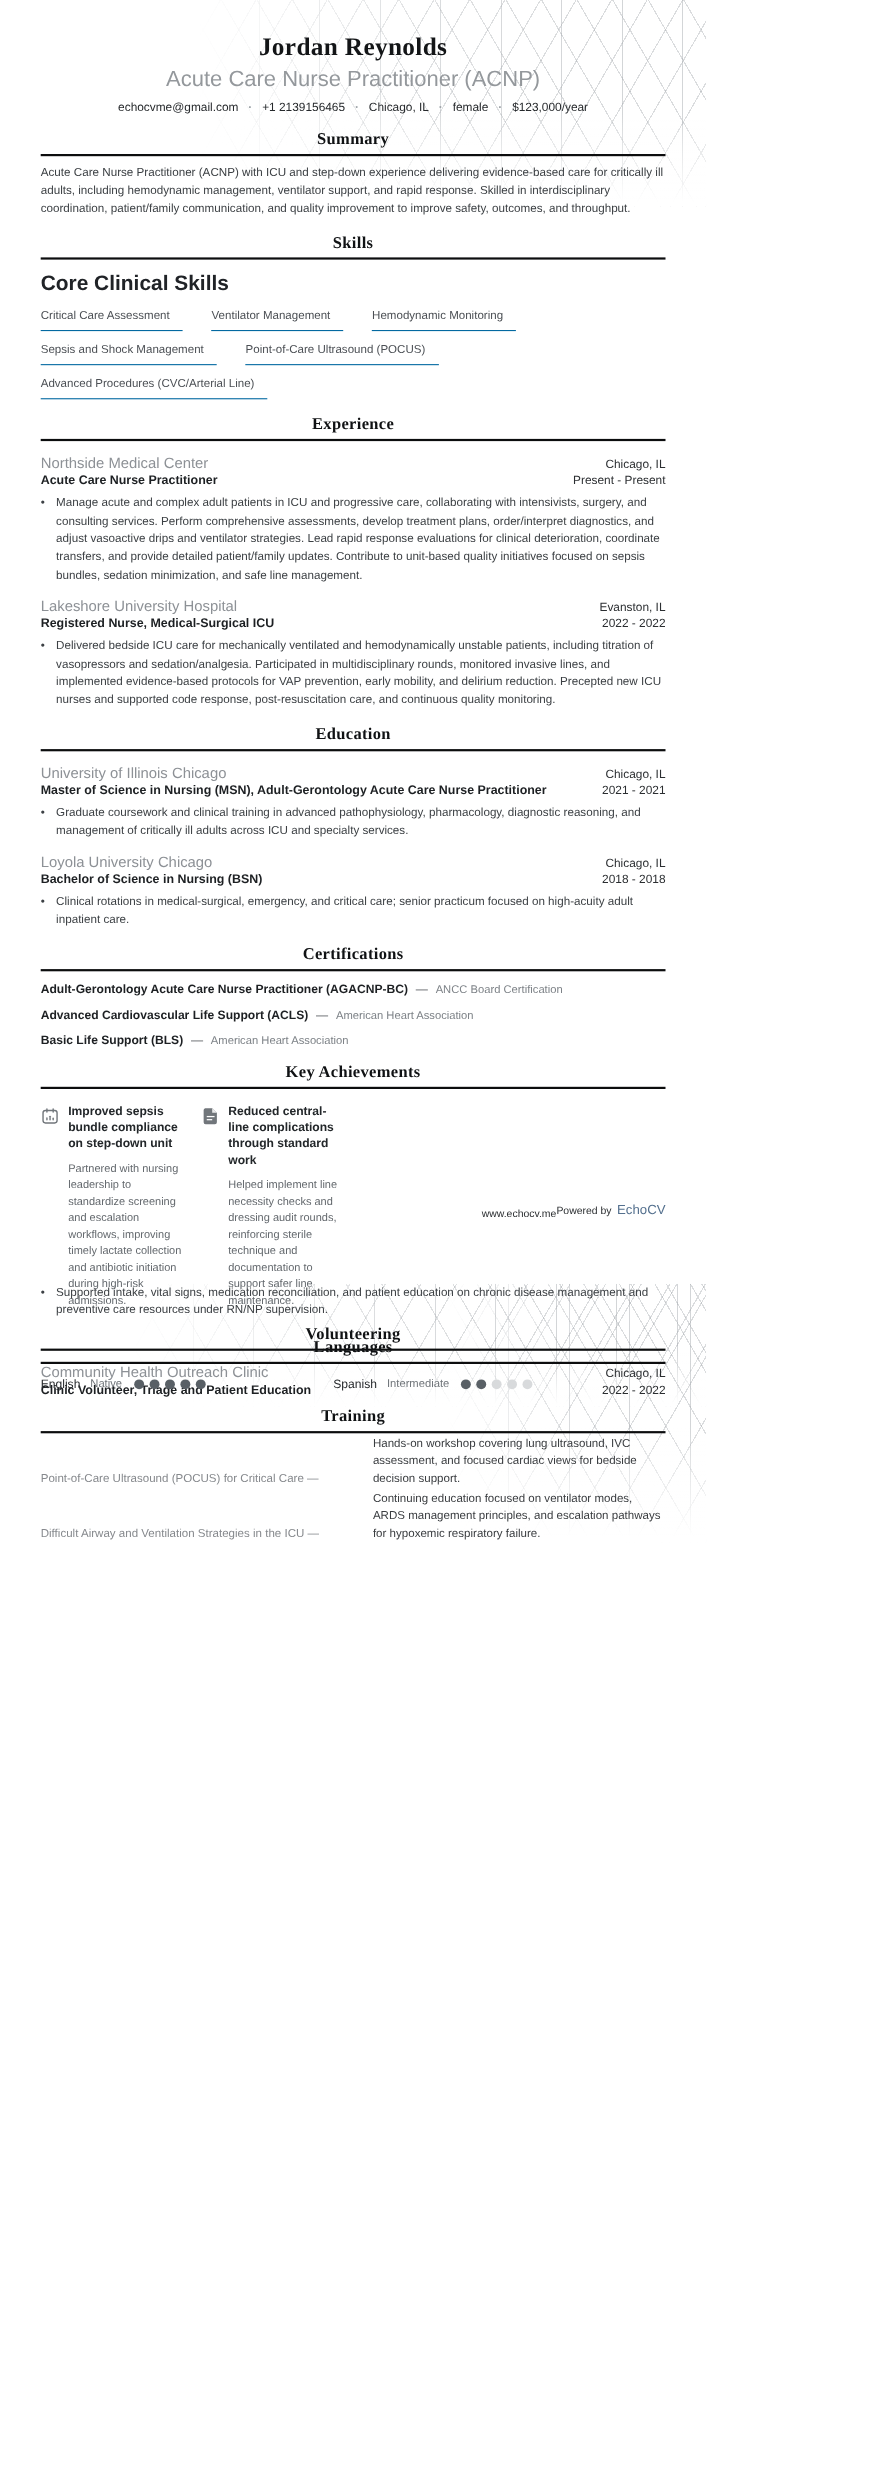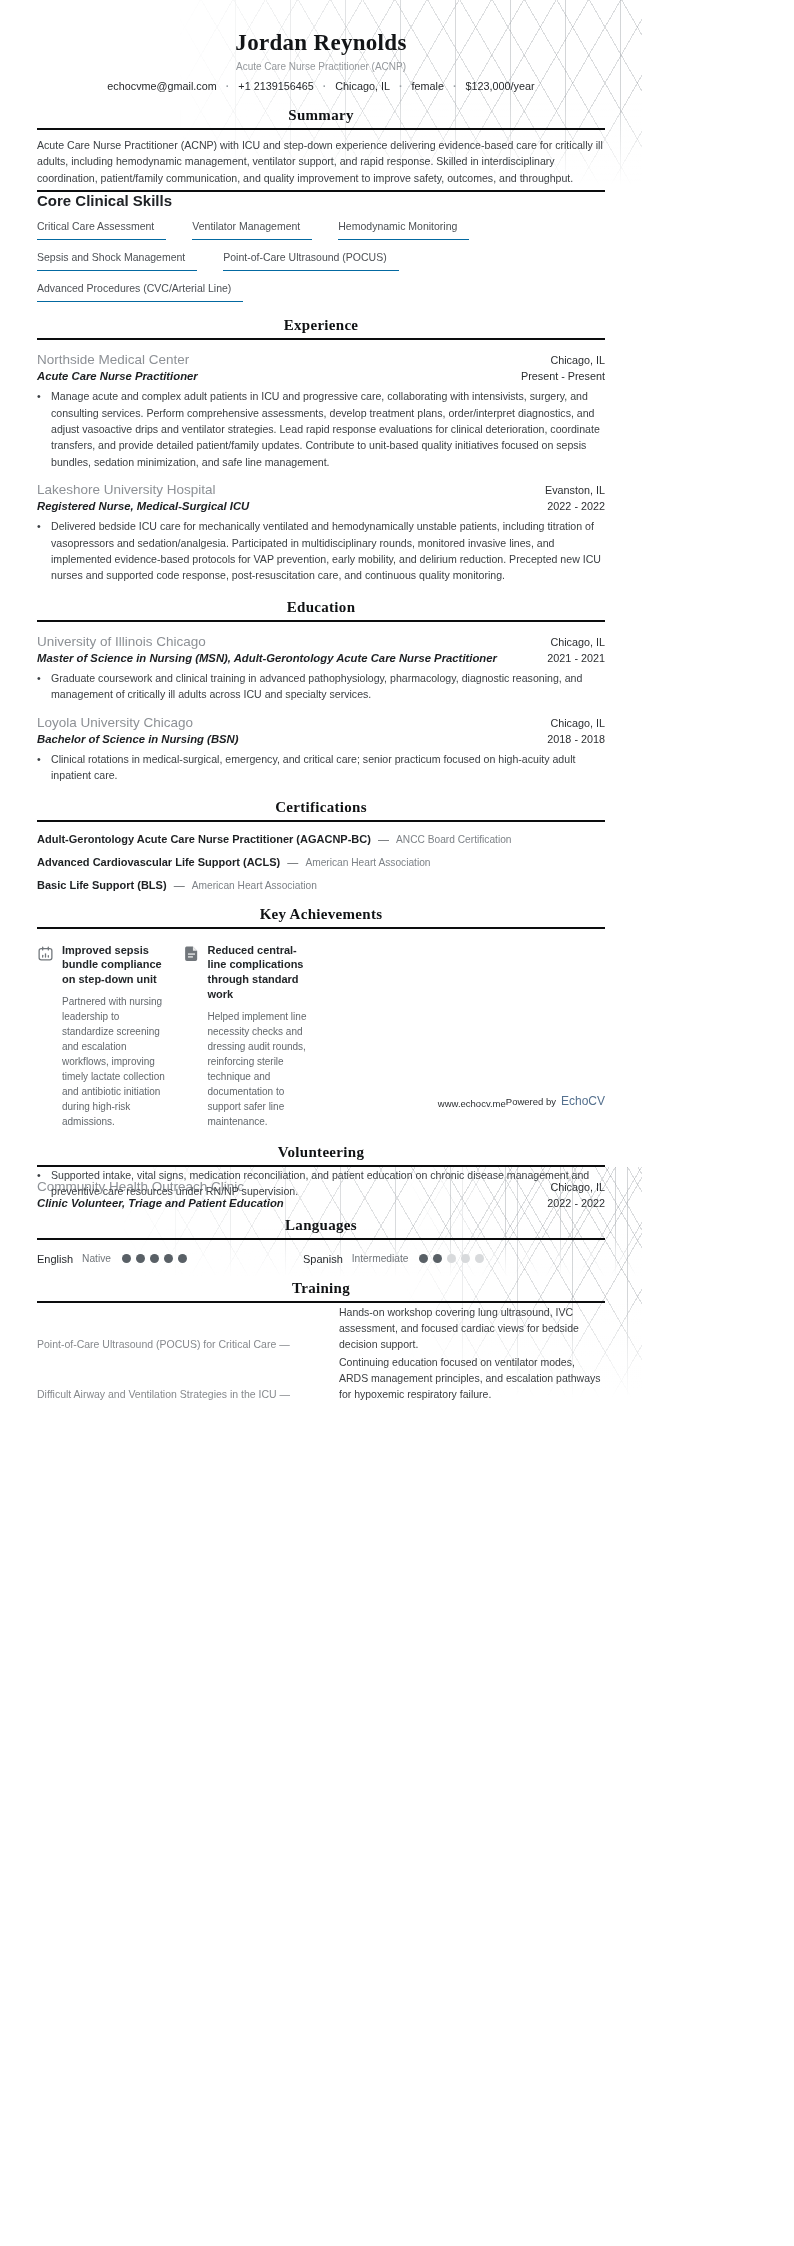--- a/index.html
+++ b/index.html
@@ -23,43 +23,43 @@
             mask-image:linear-gradient(to right, transparent 0, rgba(0,0,0,.85) 45%, #000 75%);
   }
   .geo .fadeb{position:absolute;left:0;right:0;bottom:0;height:45%;
     background:linear-gradient(to bottom, rgba(255,255,255,0), #fff 95%);}
   .content{position:relative;z-index:1;}
 
   
   .hd{text-align:center;padding-top:30px;}
   .hd .name{font-family:"Liberation Serif","DejaVu Serif",serif;font-weight:700;
     font-size:23px;color:#131517;letter-spacing:.3px;}
-  .hd .role{font-size:10px;color:#94989c;margin-top:5px;}
+  .hd .role{font-size:20px;color:#94989c;margin-top:5px;}
   .hd .contact{font-size:10.8px;color:#26292c;margin-top:8px;}
   .hd .contact .sep{color:#9aa0a5;margin:0 9px;font-weight:700;}
 
   
   .sec-h{font-family:"Liberation Serif","DejaVu Serif",serif;font-weight:700;
     font-size:15px;color:#101214;text-align:center;letter-spacing:.3px;margin-top:15px;}
   .rule{border:none;border-top:2px solid #0c0d0e;margin:4px 0 0 0;}
 
   .para{font-size:10.6px;line-height:1.55;color:#3c4044;margin-top:7px;}
 
   
-  .group-h{font-size:15px;font-weight:700;color:#202327;}
+  .group-h{font-size:19px;font-weight:700;color:#202327;margin-top:12px;}
   .chips{display:flex;flex-wrap:wrap;}
   .chip{font-size:10.5px;color:#4c5055;margin:11px 26px 0 0;
     padding:0 12px 7px 0;border-bottom:1px solid #0369a1;}
 
   
   .entry{margin-top:12px;}
   .row{display:flex;justify-content:space-between;align-items:baseline;}
   .org{font-size:13.5px;color:#8d9196;}
   .loc,.dates{font-size:10.8px;color:#2b2e31;white-space:nowrap;}
-  .role-b{font-size:11.3px;font-weight:700;color:#1d2023;margin-top:3px;font-style:italic;}
+  .role-b{font-size:11.3px;font-weight:700;color:#1d2023;margin-top:3px;}
   .bullet{display:flex;margin-top:6px;}
   .bdot{width:14px;flex:none;color:#3c4044;font-size:10.6px;line-height:1.55;}
   .btxt{flex:1;font-size:10.6px;line-height:1.55;color:#3c4044;}
 
   
   .ach-grid{display:grid;grid-template-columns:repeat(4,1fr);column-gap:14px;margin-top:14px;}
   .ach{display:flex;}
   .ach .ic{flex:none;width:17px;height:17px;margin:2px 8px 0 0;}
   .ach-t{font-size:11px;font-weight:700;color:#23272a;line-height:1.35;}
   .ach-d{font-size:10px;color:#63686d;line-height:1.5;margin-top:7px;}
@@ -110,20 +110,21 @@
       </div>
     </div>
 
     <div>
       <div class="sec-h">Summary</div>
       <hr class="rule">
       <div class="para">Acute Care Nurse Practitioner (ACNP) with ICU and step-down experience delivering evidence-based care for critically ill adults, including hemodynamic management, ventilator support, and rapid response. Skilled in interdisciplinary coordination, patient/family communication, and quality improvement to improve safety, outcomes, and throughput.</div>
     </div>
 
     <div>
+      <div class="sec-h">Skills</div>
       <hr class="rule">
       <div class="group-h">Core Clinical Skills</div>
       <div class="chips">
         <span class="chip">Critical Care Assessment</span>
         <span class="chip">Ventilator Management</span>
         <span class="chip">Hemodynamic Monitoring</span>
         <span class="chip">Sepsis and Shock Management</span>
         <span class="chip">Point-of-Care Ultrasound (POCUS)</span>
         <span class="chip">Advanced Procedures (CVC/Arterial Line)</span>
       </div>

